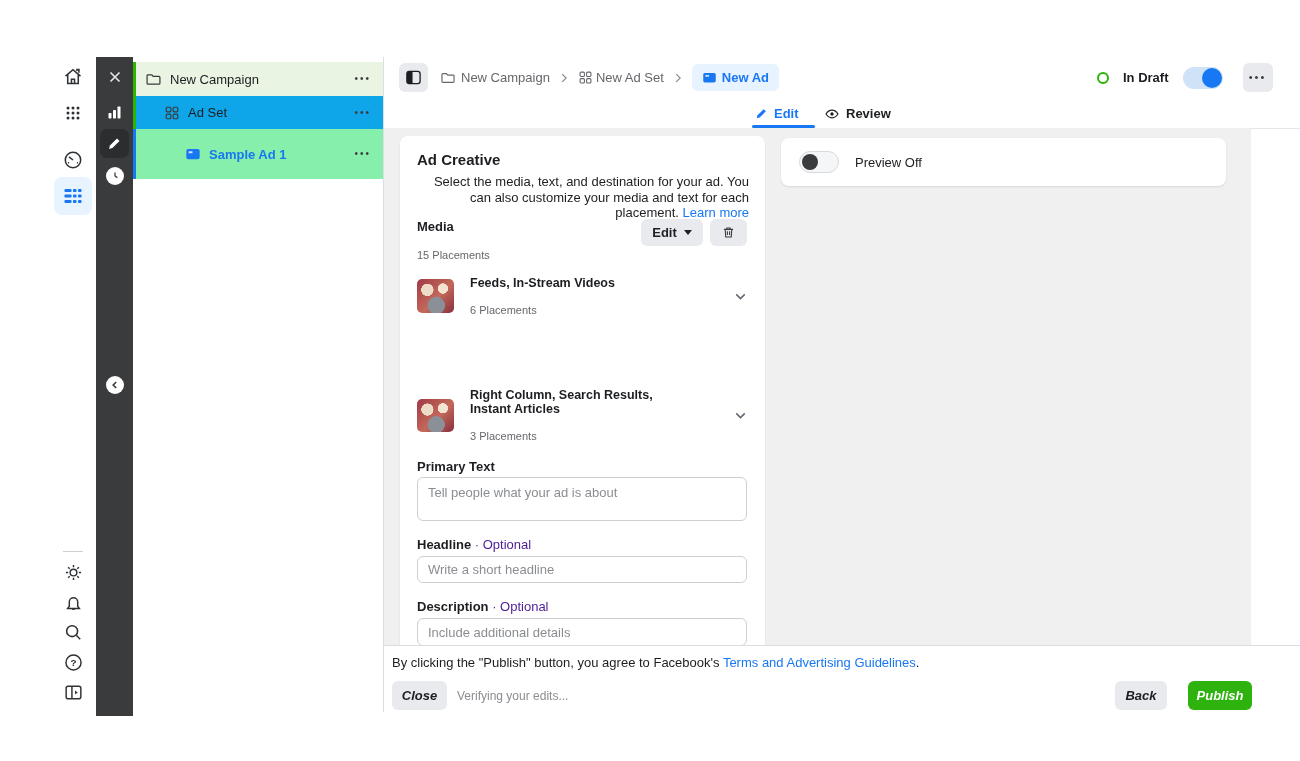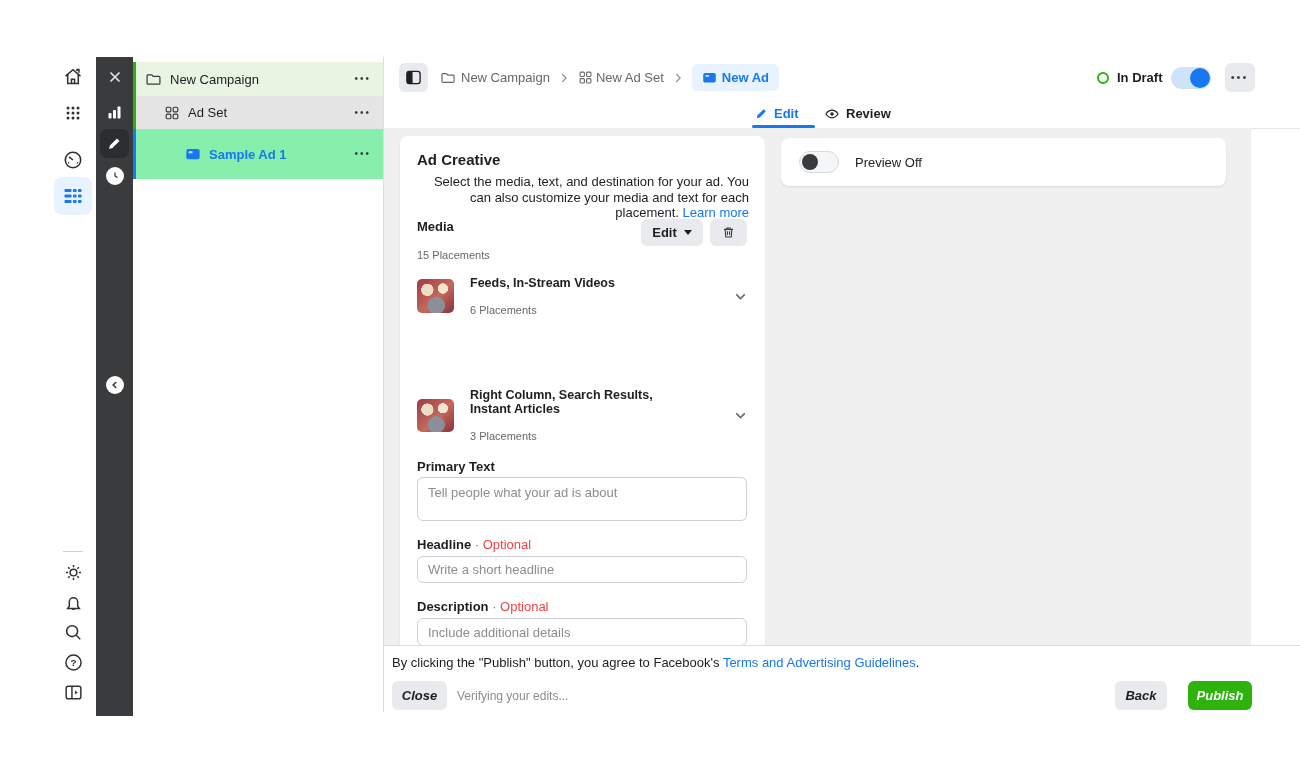--- a/index.html
+++ b/index.html
@@ -35,21 +35,21 @@
 
   
   .header{position:absolute;left:384px;top:57px;width:916px;height:71px;background:#fff;
           border-bottom:1px solid #e4e6eb;}
   .sq-btn{display:flex;align-items:center;justify-content:center;background:#e9eaed;
           border:none;border-radius:6px;cursor:pointer;}
   .crumbs{position:absolute;left:440px;top:63px;height:29px;display:flex;align-items:center;gap:7px;}
   .crumb{display:flex;align-items:center;gap:5px;color:#65676b;font-size:13px;cursor:pointer;white-space:nowrap;}
   .crumb-pill{display:flex;align-items:center;gap:5px;background:#e7f3ff;color:#1877f2;
               font-weight:700;font-size:13px;border-radius:6px;padding:6px 10px;cursor:pointer;white-space:nowrap;}
-  .statusgrp{position:absolute;left:1097px;top:63px;height:29px;display:flex;align-items:center;gap:8px;}
+  .statusgrp{position:absolute;left:1097px;top:63px;height:29px;display:flex;align-items:center;gap:14px;}
   .ring{width:8px;height:8px;border:2px solid #2db305;border-radius:50%;}
   .tgl-on{width:40px;height:22px;border-radius:11px;background:#cfe2f7;position:relative;cursor:pointer;}
   .tgl-on .knob{position:absolute;right:1px;top:1px;width:20px;height:20px;border-radius:50%;background:#1877f2;}
   .tabs{position:absolute;top:100px;height:27px;display:flex;align-items:center;gap:6px;cursor:pointer;
         font-size:13px;font-weight:700;}
   .tab-underline{position:absolute;left:752px;top:125px;width:63px;height:3px;border-radius:2px;background:#1877f2;}
 
   
   .content-bg{position:absolute;left:384px;top:128px;width:867px;height:517px;background:#f0f0f0;}
   .card{position:absolute;background:#fff;border-radius:8px;box-shadow:0 1px 2px rgba(0,0,0,.10);}
@@ -58,21 +58,21 @@
   .preview-card{left:781px;top:138px;width:445px;height:48px;display:flex;align-items:center;
                 padding-left:18px;gap:16px;box-sizing:border-box;}
   .tgl-off{width:40px;height:22px;border-radius:11px;background:#f5f6f7;border:1px solid #d8dadf;
            position:relative;cursor:pointer;box-sizing:border-box;}
   .tgl-off .knob{position:absolute;left:2px;top:2px;width:16px;height:16px;border-radius:50%;background:#3a3b3c;}
 
   .sec-title{position:absolute;left:17px;font-size:15px;font-weight:700;}
   .sec-desc{position:absolute;left:17px;width:332px;font-size:13px;line-height:15.5px;color:#1c1e21;}
   .link{color:#1877f2;cursor:pointer;text-decoration:none;}
   .lbl{position:absolute;left:17px;font-size:13px;font-weight:700;}
-  .lbl .opt{font-weight:400;color:#ef4444;}
+  .lbl .opt{font-weight:400;color:#4c1d95;}
   .small-gray{position:absolute;left:17px;font-size:11px;color:#65676b;}
   .gbtn{display:flex;align-items:center;justify-content:center;gap:7px;background:#e9eaed;border:none;
         border-radius:6px;font-family:inherit;font-size:13px;font-weight:700;color:#1c1e21;cursor:pointer;}
   .caret{width:0;height:0;border-left:4px solid transparent;border-right:4px solid transparent;
          border-top:5px solid #1c1e21;}
   .plc-row{position:absolute;left:17px;width:332px;display:flex;align-items:center;cursor:pointer;}
   .thumbwrap{width:37px;display:flex;justify-content:center;}
   .thumb{border-radius:5px;background:
       radial-gradient(circle at 28% 32%,#ecdcc8 0 17%,rgba(0,0,0,0) 18%),
       radial-gradient(circle at 70% 28%,#f2e4d0 0 14%,rgba(0,0,0,0) 15%),
@@ -210,21 +210,21 @@
     <div class="tree-row" style="top:5px;height:34px;background:#e9f4e3;">
       <div class="tree-strip" style="background:#2db305;"></div>
       <span style="margin-left:12px;display:flex;">
         <svg width="17" height="17" viewBox="0 0 18 18" fill="none" stroke="#3a3b3c" stroke-width="1.3">
           <path d="M2.2 5 a1 1 0 0 1 1-1 h4 l1.5 1.8 h6.1 a1 1 0 0 1 1 1 V13 a1 1 0 0 1-1 1 H3.2 a1 1 0 0 1-1-1 z"></path>
         </svg>
       </span>
       <span class="tree-label">New Campaign</span>
       <span class="dots" style="margin-right:6px;">•••</span>
     </div>
-    <div class="tree-row" style="top:39px;height:33px;background:#e5e5e5;">
+    <div class="tree-row" style="top:39px;height:33px;background:#0ea5e9;">
       <div class="tree-strip" style="background:#2db305;"></div>
       <span style="margin-left:31px;display:flex;">
         <svg width="16" height="16" viewBox="0 0 18 18" fill="none" stroke="#3a3b3c" stroke-width="1.3">
           <rect x="2.5" y="2.5" width="5.2" height="5.2" rx="1.2"></rect>
             <rect x="10.3" y="2.5" width="5.2" height="5.2" rx="1.2"></rect>
           <rect x="2.5" y="10.3" width="5.2" height="5.2" rx="1.2"></rect>
             <rect x="10.3" y="10.3" width="5.2" height="5.2" rx="1.2"></rect>
         </svg>
       </span>
       <span class="tree-label">Ad Set</span>

